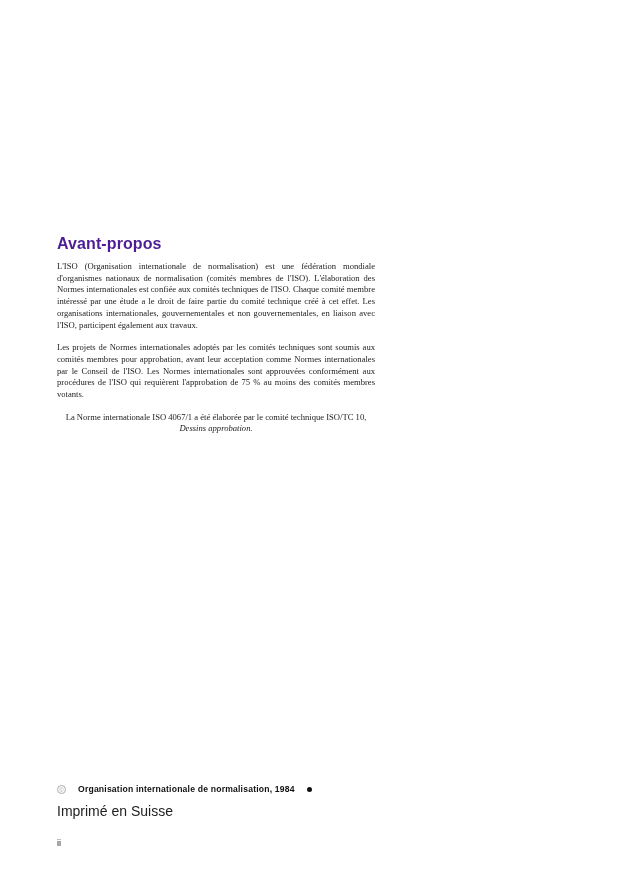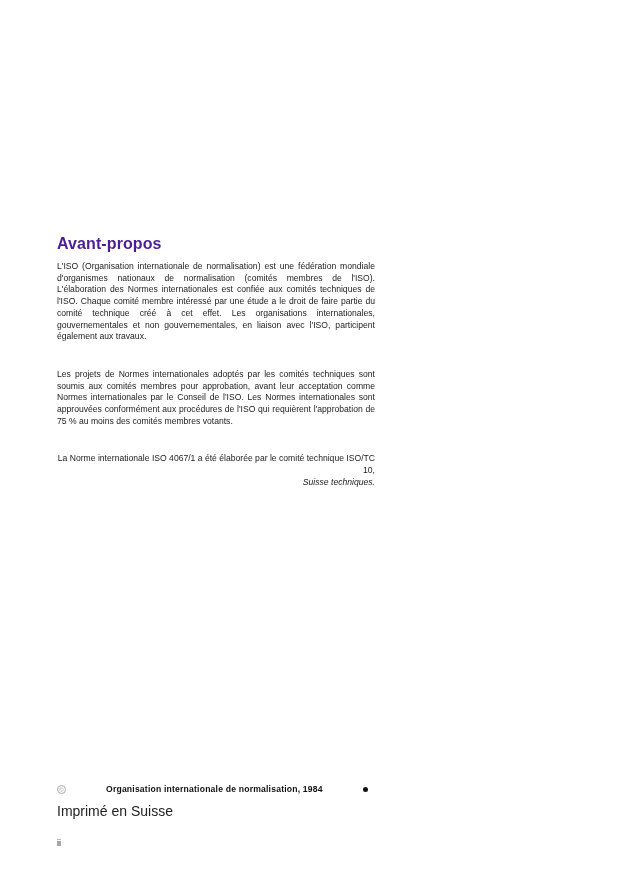--- a/index.html
+++ b/index.html
@@ -35,43 +35,43 @@
       letter-spacing: 0.1px;
       color: #4c1d95;
     }
     .para {
       font-size: 8.6px;
       line-height: 11.7px;
       text-align: justify;
       margin: 0;
       color: #222;
       hyphens: none;
+      font-family: Liberation Serif, serif;
     }
     .para + .para {
-      margin-top: 26px;
+      margin-top: 11px;
     }
     .para.last {
-      text-align: right;
+      text-align: center;
     }
     .italic {
       font-style: italic;
     }
     .footer {
       position: absolute;
       left: 57px;
       top: 783px;
       width: 400px;
     }
     .copyright {
       font-size: 8.6px;
       line-height: 12px;
       display: flex;
       align-items: center;
       color: #111;
-      gap: 28px;
     }
     .copy-mark {
       display: inline-block;
       width: 9px; height: 9px;
       border: 1px solid #aaa;
       border-radius: 50%;
       font-size: 6px;
       line-height: 9px;
       text-align: center;
       color: #999;
@@ -111,21 +111,21 @@
 
   <div class="foreword">
     <h1 class="heading">Avant-propos</h1>
 
     <p class="para">L'ISO (Organisation internationale de normalisation) est une fédération mondiale d'organismes nationaux de normalisation (comités membres de l'ISO). L'élaboration des Normes internationales est confiée aux comités techniques de l'ISO. Chaque comité membre intéressé par une étude a le droit de faire partie du comité technique créé à cet effet. Les organisations internationales, gouvernementales et non gouvernementales, en liaison avec l'ISO, participent également aux travaux.</p>
 
     <p class="para">Les projets de Normes internationales adoptés par les comités techniques sont soumis aux comités membres pour approbation, avant leur acceptation comme Normes internationales par le Conseil de l'ISO. Les Normes internationales sont approuvées conformément aux procédures de l'ISO qui requièrent l'approbation de 75 % au moins des comités membres votants.</p>
 
     <p class="para last">
       <span>La Norme internationale ISO 4067/1 a été élaborée par le comité technique ISO/TC 10,</span><br>
-      <span class="italic">Suisse techniques.</span>
+      <span class="italic">Dessins approbation.</span>
     </p>
   </div>
 
   <div class="footer">
     <div class="copyright">
       <span class="copy-mark">©</span>
       <span class="copy-text">Organisation internationale de normalisation, 1984</span>
       <span class="bullet"></span>
     </div>
     <div class="printed">Imprimé en Suisse</div>

